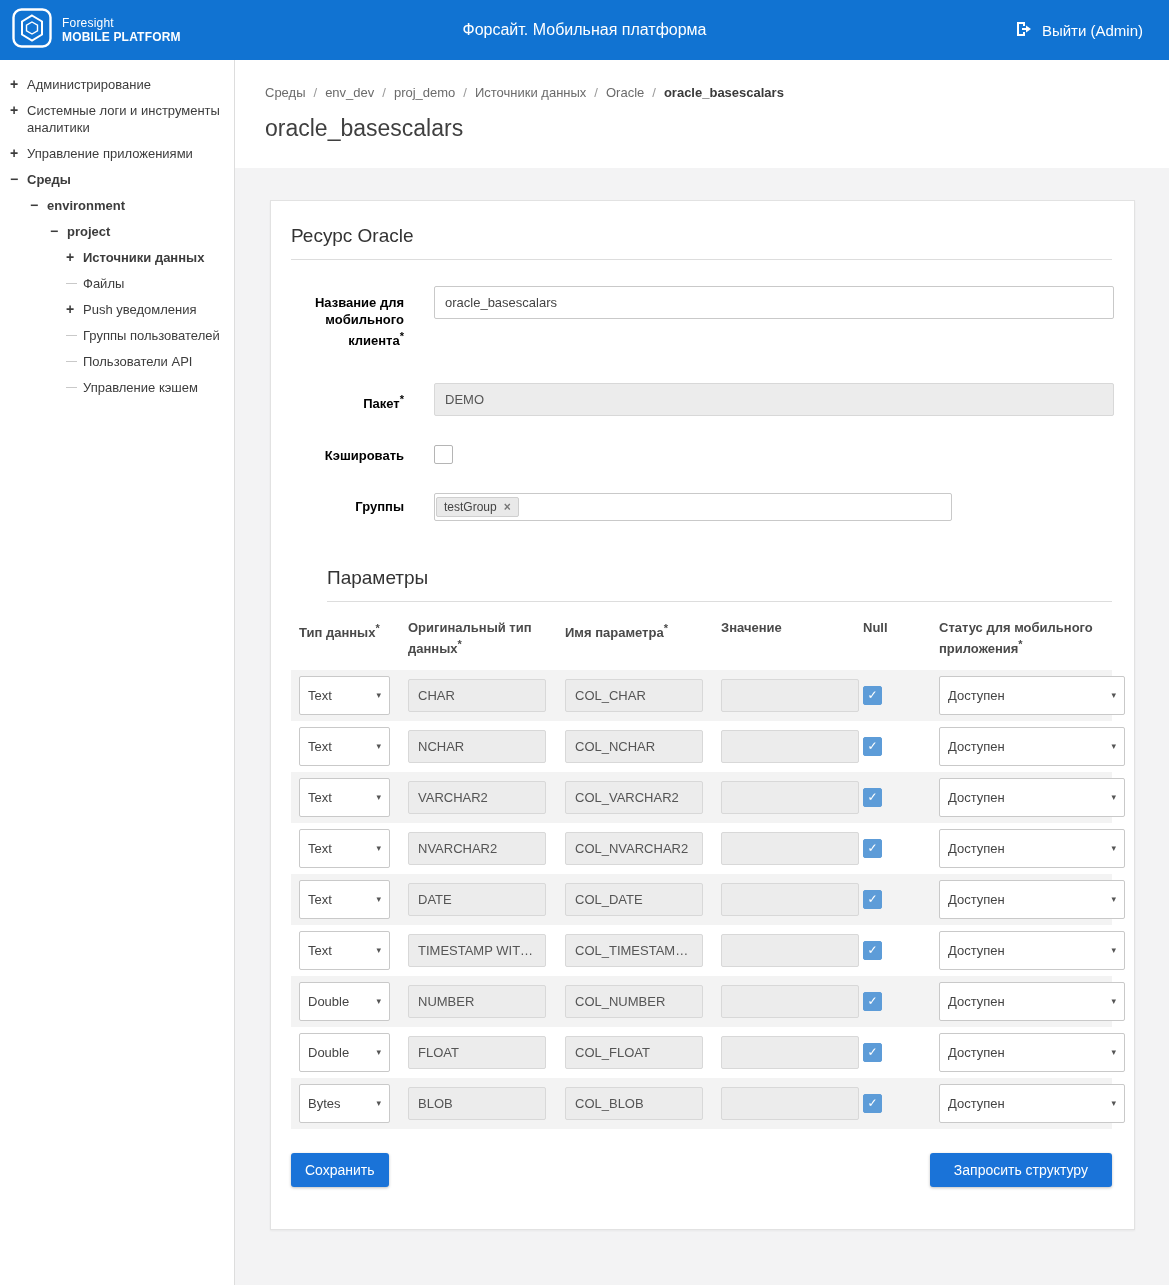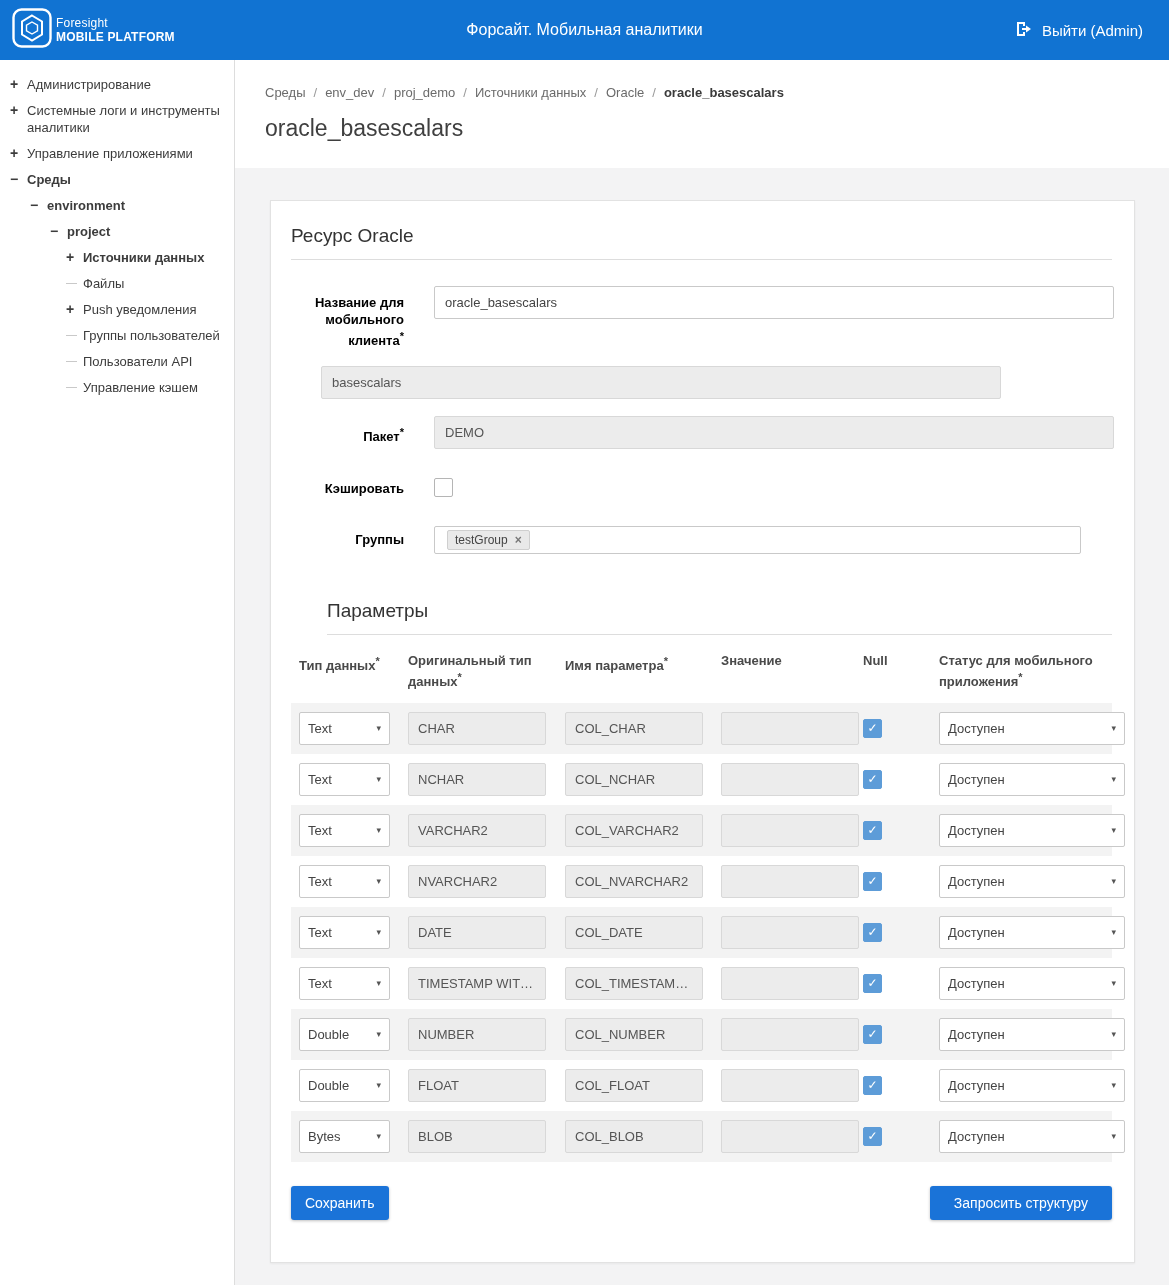--- a/index.html
+++ b/index.html
@@ -7,21 +7,21 @@
   body {
     font-family: "Liberation Sans", sans-serif;
     background:#fff; overflow:hidden; position:relative;
   }
 
   
   .header {
     height:60px; background:#1173d2; color:#fff;
     display:flex; align-items:center; position:relative; z-index:5;
   }
-  .logo-wrap { display:flex; align-items:center; gap:4px; padding-left:12px; width:235px; flex:none; }
+  .logo-wrap { display:flex; align-items:center; gap:10px; padding-left:12px; width:235px; flex:none; }
   .logo-text { line-height:14px; font-size:12px; letter-spacing:.2px; }
   .logo-text .l2 { font-weight:bold; }
   .app-title {
     position:absolute; left:50%; transform:translateX(-50%);
     font-size:16px; white-space:nowrap;
   }
   .logout {
     margin-left:auto; display:flex; align-items:center; gap:9px;
     padding-right:26px; font-size:15px; cursor:pointer;
   }
@@ -74,22 +74,22 @@
   .text-input {
     width:680px; height:33px; border:1px solid #c9c9c9; border-radius:2px;
     padding:0 10px; font-size:13px; color:#444; font-family:inherit; background:#fff;
   }
   .text-input:disabled, .inp:disabled { background:#ececec; border-color:#d8d8d8; color:#555; }
   .checkbox {
     width:19px; height:19px; border:1px solid #b5b5b5; border-radius:2px;
     background:#fff; display:inline-block; margin-top:7px; cursor:pointer;
   }
   .tagbox {
-    width:647px; min-height:28px; border:1px solid #c9c9c9; border-radius:2px;
-    display:flex; align-items:center; padding:2px 12px; gap:4px; margin-top:3px; background:#fff;
+    width:518px; min-height:28px; border:1px solid #c9c9c9; border-radius:2px;
+    display:flex; align-items:center; padding:2px 1px; gap:4px; margin-top:3px; background:#fff;
   }
   .chip {
     display:inline-flex; align-items:center; gap:7px; background:#e9e9e9;
     border:1px solid #cfcfcf; border-radius:2px; padding:2px 7px;
     font-size:12px; color:#444;
   }
   .chip-close { color:#777; font-weight:bold; cursor:pointer; font-size:12px; }
 
   
   .param-head {
@@ -100,21 +100,21 @@
   .c-orig   { width:138px; flex:none; margin-left:18px; }
   .c-name   { width:138px; flex:none; margin-left:19px; }
   .c-val    { width:138px; flex:none; margin-left:18px; }
   .c-null   { width:60px;  flex:none; margin-left:4px; text-align:left; }
   .c-status { width:186px; flex:none; margin-left:16px; }
 
   .param-row { display:flex; align-items:center; height:51px; padding:0 8px; }
   .param-row.odd { background:#f3f3f3; }
 
   .select {
-    height:33px; background:#fff; border:1px solid #c9c9c9; border-radius:2px;
+    height:39px; background:#fff; border:1px solid #c9c9c9; border-radius:2px;
     display:flex; align-items:center; justify-content:space-between;
     padding:0 8px; font-size:13px; color:#444; cursor:pointer;
   }
   .select-arrow { font-size:9px; color:#555; margin-left:5px; flex:none; }
   .inp {
     height:33px; border:1px solid #d8d8d8; border-radius:2px; background:#ececec;
     padding:2px 9px; font-size:13px; color:#555; font-family:inherit; width:138px;
     overflow:hidden; text-overflow:ellipsis; white-space:nowrap;
   }
   .nullbox {
@@ -143,21 +143,21 @@
         <rect x="1.5" y="1.5" width="37" height="37" rx="8" fill="none" stroke="#fff" stroke-width="2.4"></rect>
         <polygon points="20,7.5 30,13.5 30,26.5 20,32.5 10,26.5 10,13.5" fill="none" stroke="#fff" stroke-width="2"></polygon>
         <polygon points="20,14 25.5,17.2 25.5,22.8 20,26 14.5,22.8 14.5,17.2" fill="none" stroke="#fff" stroke-width="1.4"></polygon>
       </svg>
     </span>
     <span class="logo-text">
       <span class="l1">Foresight</span><br>
       <span class="l2">MOBILE PLATFORM</span>
     </span>
   </div>
-  <div class="app-title">Форсайт. Мобильная аналитики</div>
+  <div class="app-title">Форсайт. Мобильная платформа</div>
   <div class="logout">
     <span>
       <svg width="18" height="16" viewBox="0 0 18 16">
         <path d="M2 1 h8 v4 h-2 V3 H4 v10 h4 v-2 h2 v4 H2 z" fill="#fff"></path>
         <path d="M11 4.5 l5 3.5 -5 3.5 v-2.5 H7 V7 h4 z" fill="#fff"></path>
       </svg>
     </span>
     <span>Выйти (Admin)</span>
   </div>
 </div>
@@ -225,23 +225,20 @@
 
     <div class="form">
       <div class="form-row">
         <div class="form-label"><span>Название для мобильного клиента</span><span class="req">*</span></div>
         <div class="form-field">
           <input class="text-input" value="oracle_basescalars" style="">
         </div>
       </div>
 
       <div class="form-row">
-        <div class="form-field">
-          <input class="text-input" disabled="" value="basescalars" style="">
-        </div>
       </div>
 
       <div class="form-row short">
         <div class="form-label"><span>Пакет</span><span class="req">*</span></div>
         <div class="form-field">
           <input class="text-input" disabled="" value="DEMO" style="">
         </div>
       </div>
 
       <div class="form-row short">

